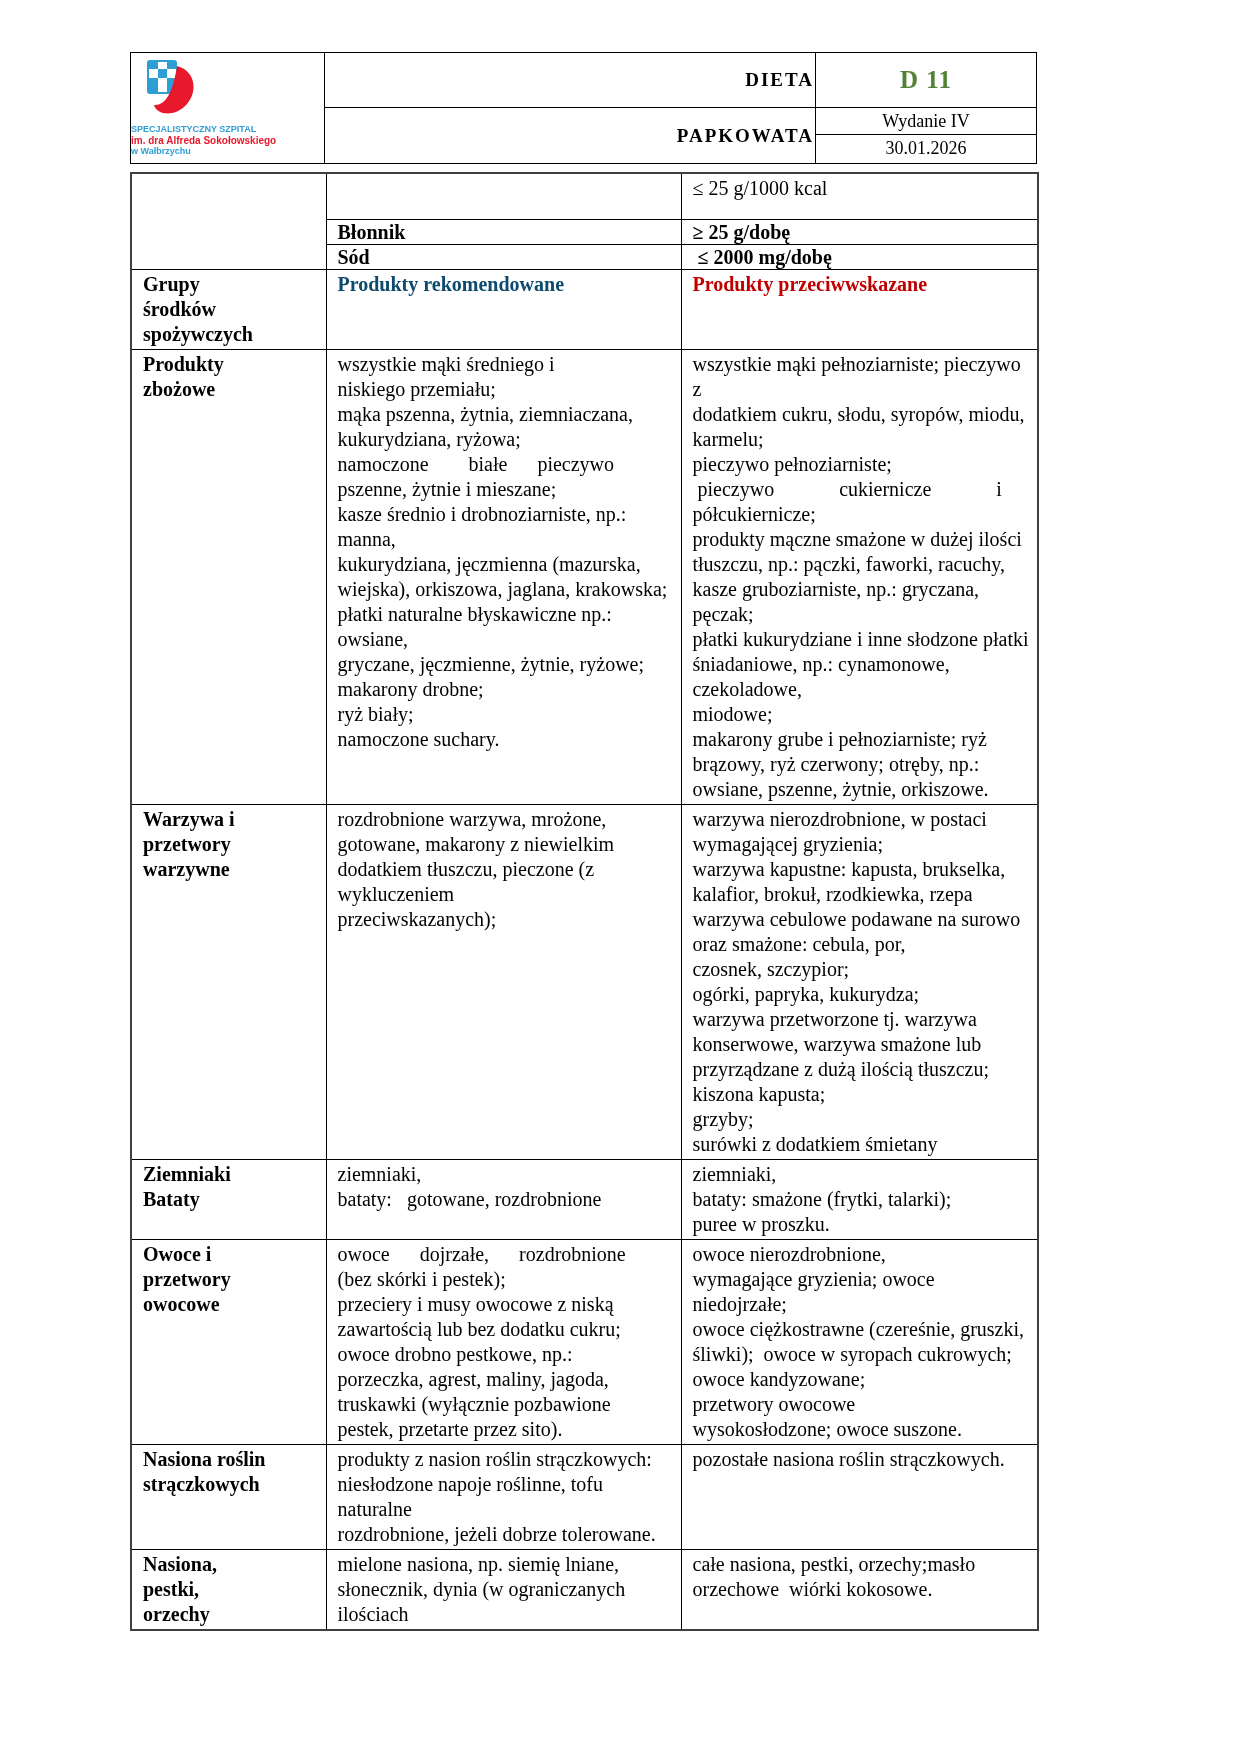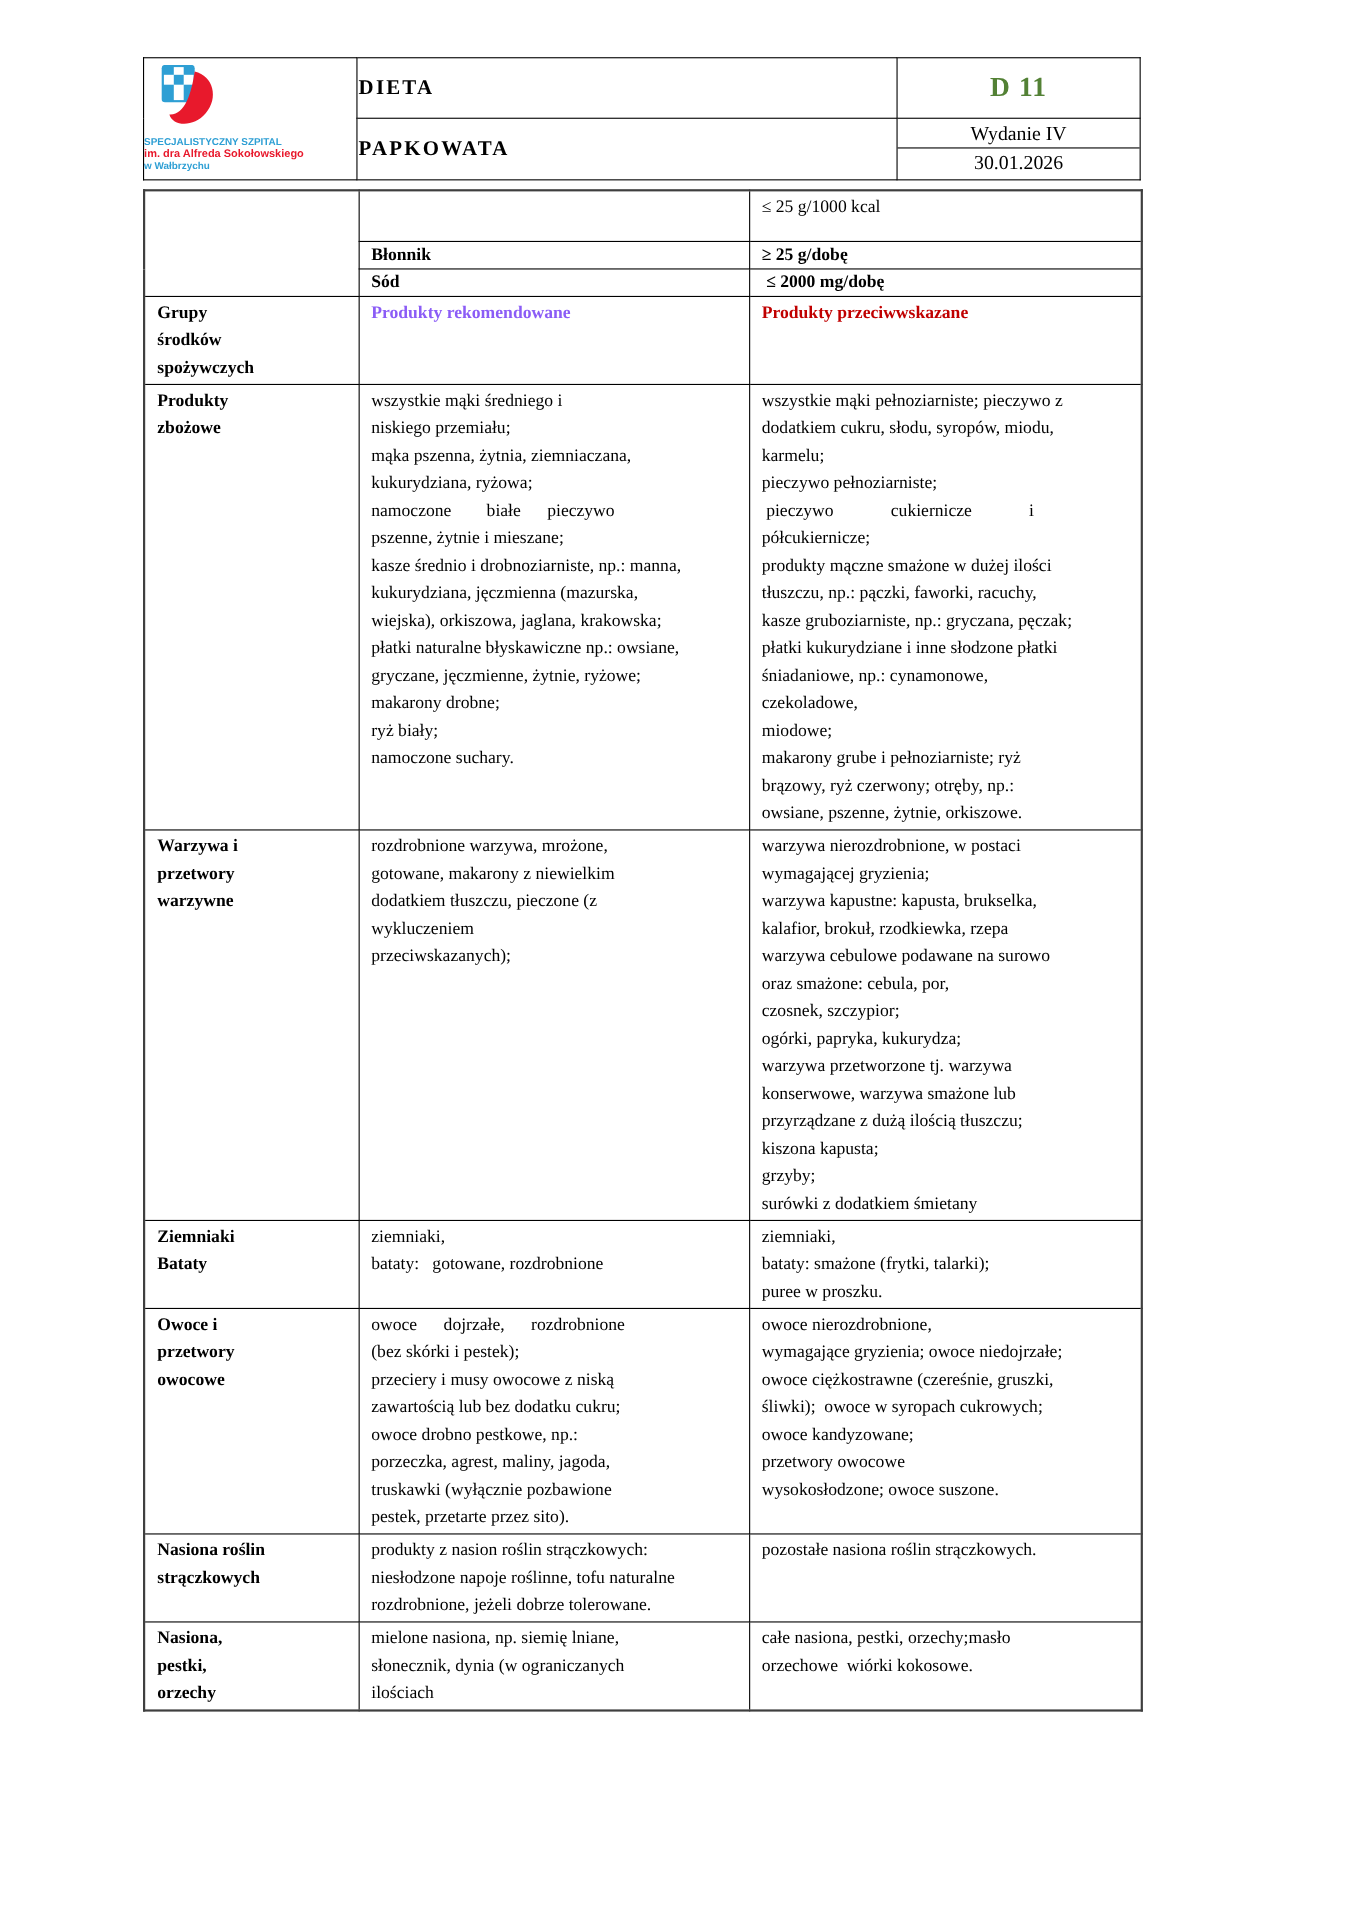--- a/index.html
+++ b/index.html
@@ -12,40 +12,40 @@
   .ml { white-space:pre-wrap; }
 
   
   .header-box { position:absolute; left:130px; top:52px; width:907px; }
   .header-box td { border:1px solid #000; }
   .logo-cell { width:193px; text-align:left; vertical-align:middle; padding:2px 0; }
   .logo-text { font-family:"Liberation Sans","DejaVu Sans",sans-serif; line-height:11px; margin-top:2px; }
   .logo-text .l1 { color:#2e9fd4; font-size:9px; font-weight:bold; }
   .logo-text .l2 { color:#e8192c; font-size:10px; font-weight:bold; }
   .logo-text .l3 { color:#2e9fd4; font-size:9px; font-weight:bold; }
-  .title-cell { width:488px; text-align:left; vertical-align:middle;
+  .title-cell { width:488px; text-align:right; vertical-align:middle;
                 font-weight:bold; font-size:19px; letter-spacing:2px; }
   .t-row1 td { height:52px; }
   .t-row2 td { height:53px; }
   .code-cell { text-align:center; vertical-align:middle;
                color:#538135; font-weight:bold; font-size:25px; letter-spacing:1px; }
   .meta-cell { padding:0; vertical-align:top; }
   .meta-cell div { height:26px; line-height:26px; text-align:center; font-size:18px; }
   .meta-cell .date-row { border-top:1px solid #000; }
 
   
   .main-table { position:absolute; left:130px; top:172px; width:907px; border:2px solid #3f3f3f; }
   .main-table td { border:1px solid #000; vertical-align:top;
-                   font-size:16px; line-height:25px; padding:2px 6px 2px 11px; }
+                   font-size:20px; line-height:25px; padding:2px 6px 2px 11px; }
   .nut-row1 td { height:41px; }
   .nut-row td  { height:24px; line-height:24px; padding-top:0; padding-bottom:0;font-weight:bold; }
   .label-cell { font-weight:bold; vertical-align:middle; font-size:17px; line-height:24px; padding-left:12px; }
   .grupy-cell { font-weight:bold; vertical-align:middle; font-size:17px; line-height:24px; padding-left:12px; }
   .head-row td { height:66px; }
-  .rec-head   { color:#8b5cf6; font-weight:bold; vertical-align:middle; font-size:17px; }
+  .rec-head   { color:#0c4a6e; font-weight:bold; vertical-align:middle; font-size:17px; }
   .avoid-head { color:#c00000; font-weight:bold; vertical-align:middle; font-size:17px; padding-left:16px; }
 </style>
 </head>
 <body>
 
 <div class="page">
 
   <table class="header-box">
     <tbody>
         <tr class="t-row1">

